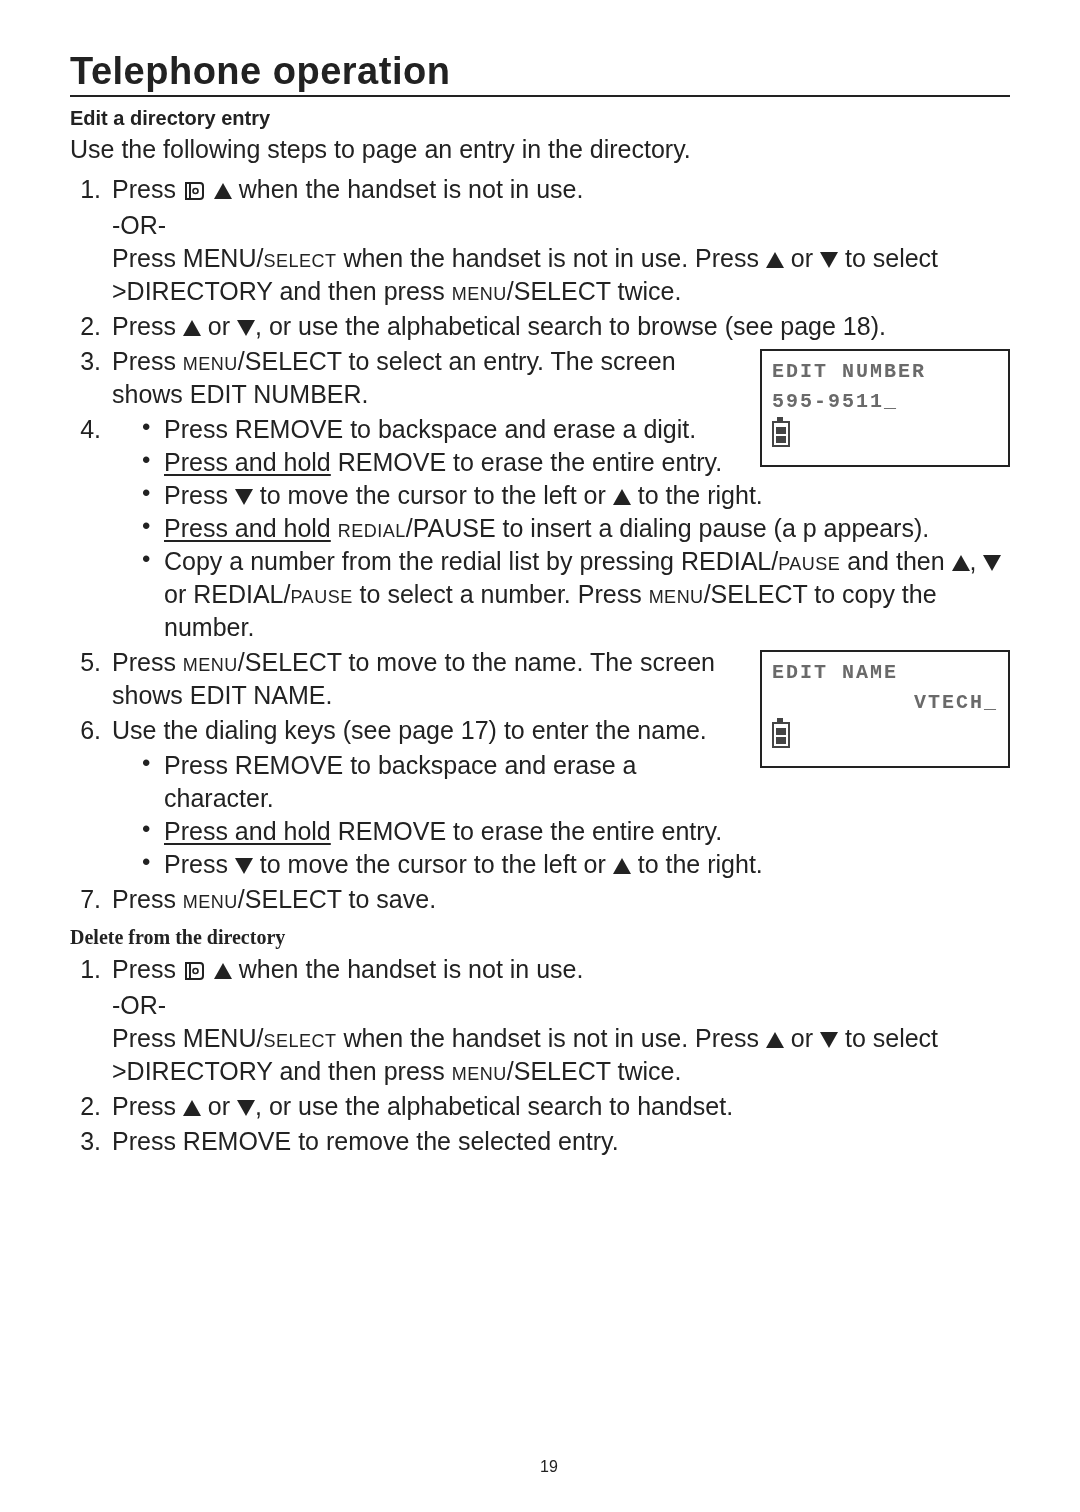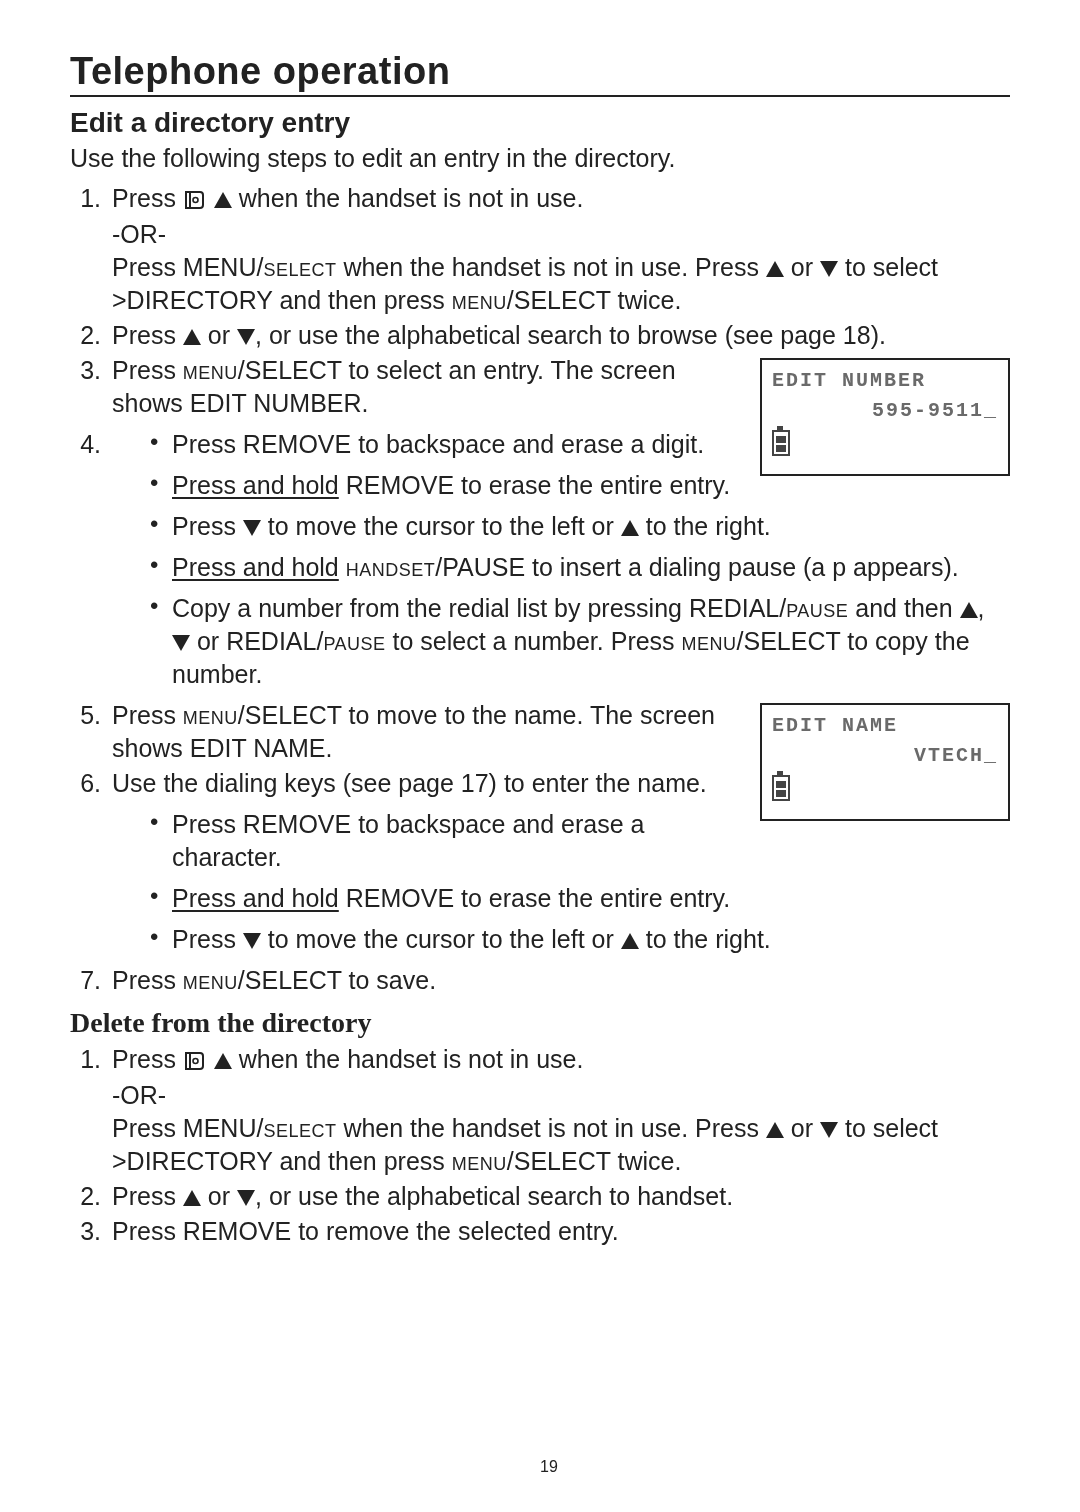--- a/index.html
+++ b/index.html
@@ -21,21 +21,21 @@
   }
   h1.section-title {
     font-size: 38px;
     font-weight: bold;
     margin: 0 0 6px 0;
     border-bottom: 2px solid #222;
     padding-bottom: 2px;
     letter-spacing: 0.5px;
   }
   h2.subhead {
-    font-size: 28px;
+    font-size: 20px;
     font-weight: bold;
     margin: 10px 0 4px 0;
   }
   p.intro {
     font-size: 25px;
     margin: 4px 0 8px 0;
     line-height: 1.25;
   }
   ol.steps {
     list-style: decimal;
@@ -49,21 +49,21 @@
     padding-left: 4px;
   }
   ul.sub {
     list-style: none;
     padding-left: 30px;
     margin: 2px 0 2px 0;
   }
   ul.sub > li {
     position: relative;
     padding-left: 22px;
-    margin: 8px;
+    margin: 0;
   }
   ul.sub > li::before {
     content: "•";
     position: absolute;
     left: 0;
     top: 0;
     font-size: 24px;
     line-height: 1.2;
   }
   .b { font-weight: normal; }
@@ -99,21 +99,21 @@
     box-sizing: border-box;
     padding: 6px 10px 8px 10px;
     margin: 4px 0 10px 18px;
     font-family: "Courier New", monospace;
     letter-spacing: 2px;
     font-size: 20px;
     line-height: 1.5;
     color: #6a6a6a;
   }
   .lcd .row1 { white-space: pre; font-weight: bold; }
-  .lcd .row2 { text-align: right; white-space: pre; font-weight: bold; }
+  .lcd .row2 { white-space: pre; font-weight: bold; }
   .lcd .row2.left { text-align: right; }
   .lcd .battery {
     display: inline-block;
     width: 14px; height: 22px;
     border: 2px solid #444;
     position: relative;
     margin-top: 4px;
   }
   .lcd .battery::before {
     content: "";
@@ -144,21 +144,21 @@
   .clear { clear: both; }
 </style>
 </head>
 <body>
 
 <div class="page">
 
   <h1 class="section-title">Telephone operation</h1>
 
   <h2 class="subhead">Edit a directory entry</h2>
-  <p class="intro">Use the following steps to edit an entry in the directory.</p>
+  <p class="intro">Use the following steps to page an entry in the directory.</p>
 
   <ol class="steps">
     <li>
       <span>Press </span><span class="phonebook-icon"><svg width="24" height="22" viewBox="0 0 24 22">
             <path d="M3 4 h14 a3 3 0 0 1 3 3 v10 a3 3 0 0 1 -3 3 h-14 z M3 4 v16 M7 4 v16" fill="none" stroke="#222" stroke-width="2"></path>
             <path d="M10 12 a2.5 2.5 0 1 1 5 0 a2.5 2.5 0 1 1 -5 0" fill="none" stroke="#222" stroke-width="1.6"></path>
           </svg></span>
       <span class="tri-up"></span><span> when the handset is not in use.</span>
       <div class="b">-OR-</div>
       <span>Press </span><span class="b">MENU/</span><span class="b sc">select</span><span> when the handset is not in use. Press </span><span class="tri-up"></span><span> or </span><span class="tri-down"></span><span>  to select </span><span class="b">&gt;DIRECTORY</span><span> and then press </span><span class="b sc">menu</span><span class="b">/SELECT</span><span> twice.</span>
@@ -176,21 +176,21 @@
 
     <li>
       <span>Press </span><span class="b sc">menu</span><span class="b">/SELECT</span><span> to select an entry. The screen shows </span><span class="b">EDIT NUMBER</span><span>.</span>
     </li>
 
     <li>
       <ul class="sub">
         <li><span>Press </span><span class="b">REMOVE</span><span> to backspace and erase a digit.</span></li>
         <li><span class="u">Press and hold</span><span> </span><span class="b">REMOVE</span><span> to erase the entire entry.</span></li>
         <li><span>Press </span><span class="tri-down"></span><span> to move the cursor to the left or </span><span class="tri-up"></span><span> to the right.</span></li>
-        <li><span class="u">Press and hold</span><span> </span><span class="b sc">handset</span><span class="b">/PAUSE</span><span> to insert a dialing pause (a </span><span class="b">p</span><span> appears).</span></li>
+        <li><span class="u">Press and hold</span><span> </span><span class="b sc">redial</span><span class="b">/PAUSE</span><span> to insert a dialing pause (a </span><span class="b">p</span><span> appears).</span></li>
         <li><span>Copy a number from the redial list by pressing </span><span class="b">REDIAL/</span><span class="b sc">pause</span><span> and then </span><span class="tri-up"></span><span>, </span><span class="tri-down"></span><span> or </span><span class="b">REDIAL/</span><span class="b sc">pause</span><span> to select a number. Press </span><span class="b sc">menu</span><span class="b">/SELECT</span><span> to copy the number.</span></li>
       </ul>
     </li>
 
     <div class="lcd">
       <div class="row1">EDIT NAME</div>
       <div class="row2 left">VTECH_</div>
       <span class="battery"></span>
     </div>
 

